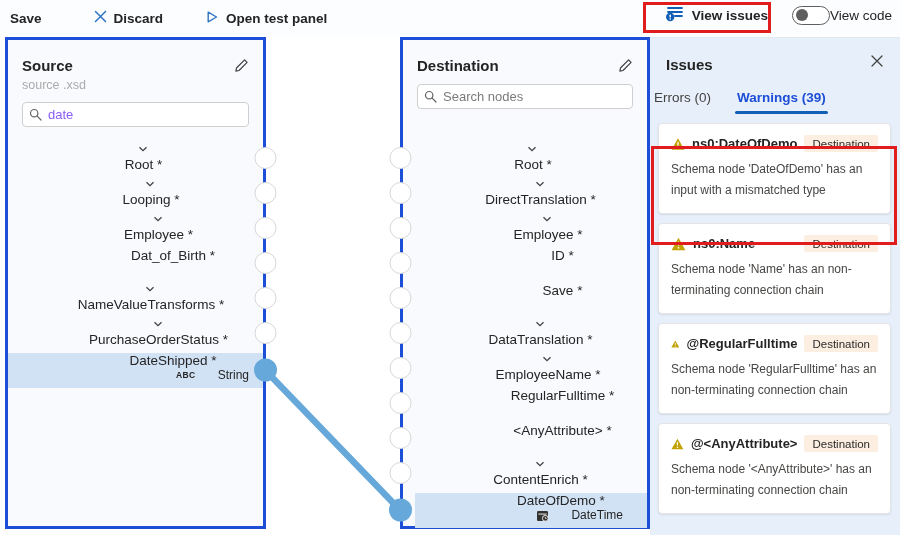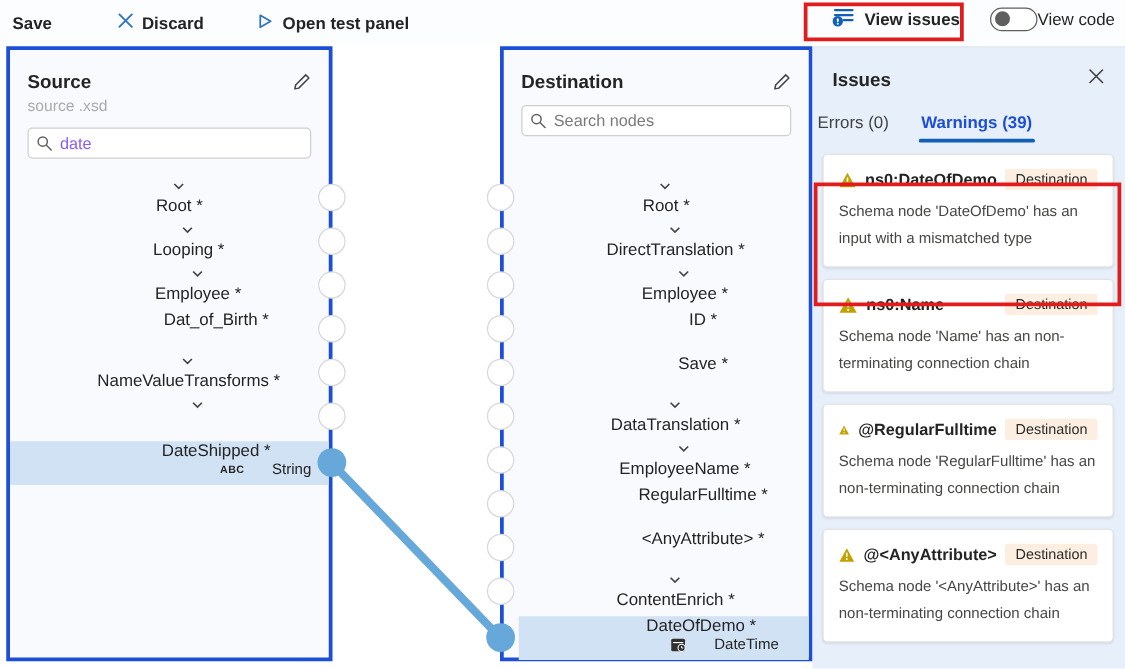--- a/index.html
+++ b/index.html
@@ -165,20 +165,21 @@
             </svg>
           </span>
         <span class="tlabel">NameValueTransforms *</span>
       </div>
       <div class="trow lvl2">
         <span class="chev">
             <svg width="12" height="12" viewBox="0 0 12 12">
               <path d="M2.5 4.2 L6 7.7 L9.5 4.2" fill="none" stroke="#424242" stroke-width="1.3"></path>
             </svg>
           </span>
+        <span class="tlabel">PurchaseOrderStatus *</span>
       </div>
       <div class="trow leaf3 selected">
         <span class="tlabel">DateShipped *</span>
         <span class="type-badge">
           <b>ABC</b>
           <span>String</span>
         </span>
       </div>
     </div>
   </div>

